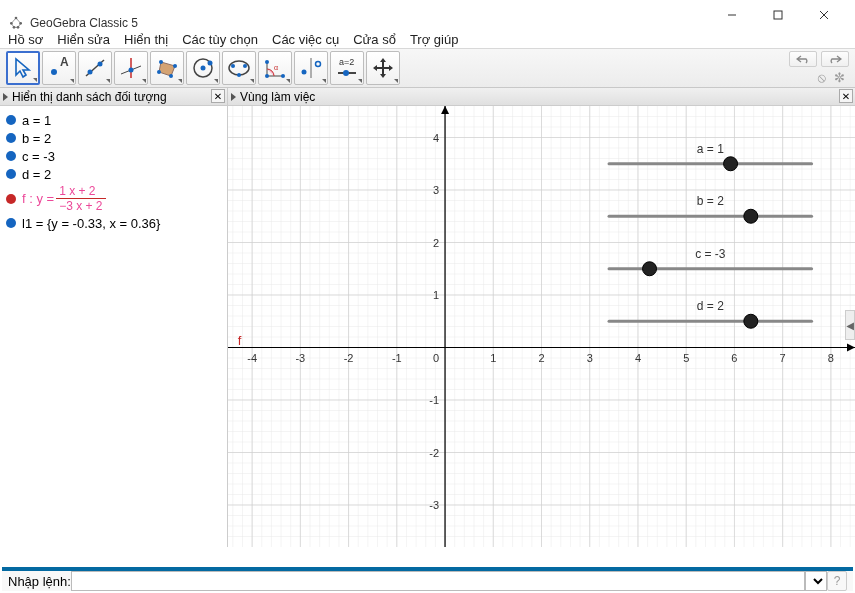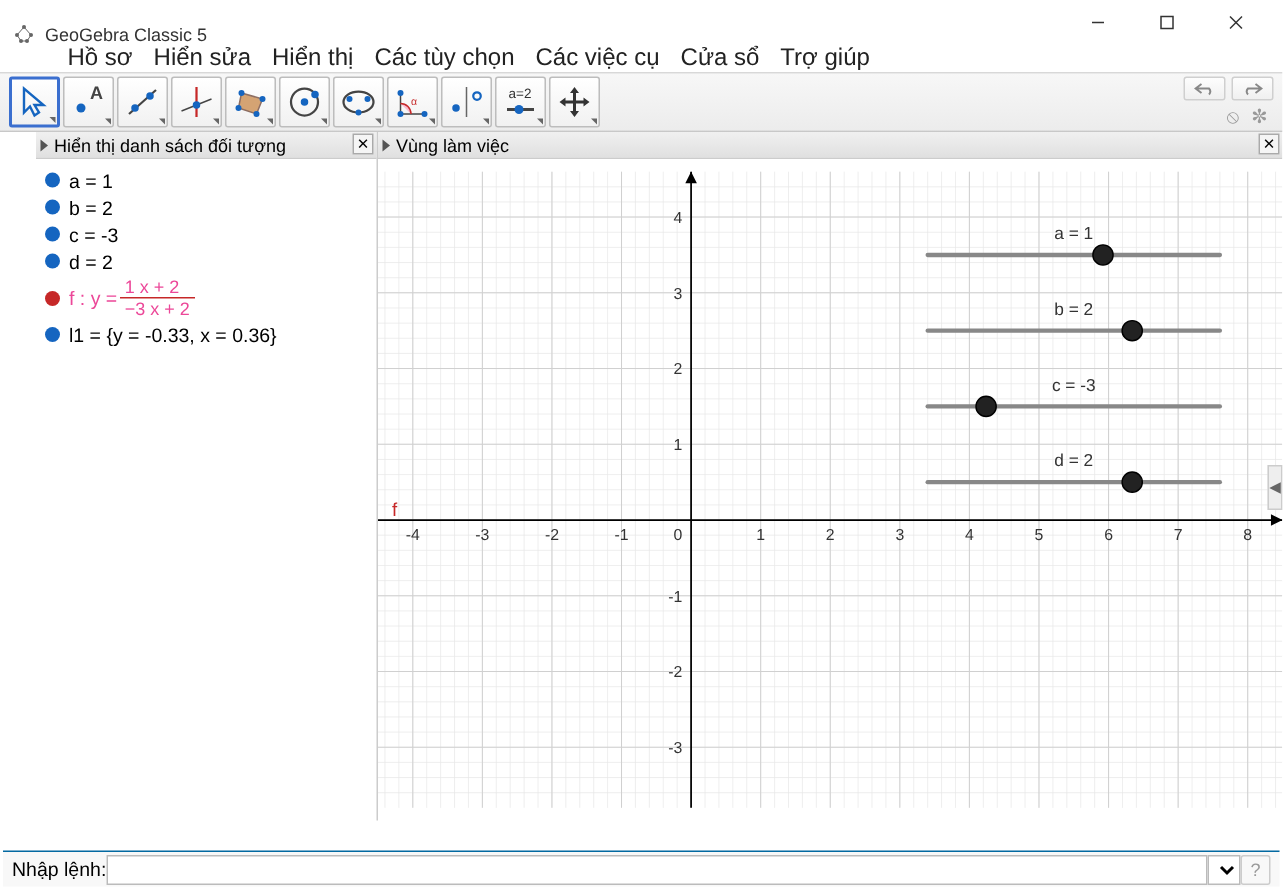--- a/index.html
+++ b/index.html
@@ -1,50 +1,50 @@
 <!DOCTYPE html>
 <html><head>
 <meta charset="utf-8">
 <style>
   * { box-sizing: border-box; margin: 0; padding: 0; font-family: Arial, sans-serif; }
   body { width: 855px; height: 593px; background: #fff; overflow: hidden; position: relative; }
   .title-bar { height: 30px; background: #fff; display: flex; align-items: flex-end; padding: 0 8px; font-size: 12px; color: #333; }
   .title-bar .logo { width: 16px; height: 16px; margin-right: 6px; }
   .title-bar .spacer { flex: 1; }
   .win-btn { width: 46px; height: 30px; display: flex; align-items: center; justify-content: center; color: #555; cursor: default; }
-  .menu-bar { height: 18px; padding: 0 8px; font-size: 16px; color: #222; display: flex; gap: 14px; align-items: center; margin-left: 37px; }
+  .menu-bar { height: 18px; padding: 0 8px; font-size: 13px; color: #222; display: flex; gap: 14px; align-items: center; }
   .menu-bar span { cursor: default; }
   .toolbar { height: 40px; background: linear-gradient(#f7f7f7,#ececec); border-top:1px solid #d8d8d8; border-bottom:1px solid #c8c8c8; padding: 3px 6px; display: flex; align-items: center; }
   .tool { width: 34px; height: 34px; border: 1px solid #bdbdbd; background: linear-gradient(#fff,#f1f1f1); margin-right: 2px; position: relative; border-radius: 2px; display:flex; align-items:center; justify-content:center; cursor:pointer; }
   .tool.sel { border: 2px solid #3b6fcf; }
   .tool .drop { position: absolute; right: 1px; bottom: 1px; width:0; height:0; border-left:4px solid transparent; border-top:4px solid #666; }
   .tool svg { width:28px; height:28px; }
   .right-tools { margin-left:auto; display:flex; flex-direction:column; align-items:flex-end; gap:3px; }
   .undo-redo { display:flex; gap:4px; }
   .mini-btn { width:28px; height:16px; border:1px solid #cfcfcf; border-radius:2px; background:linear-gradient(#fdfdfd,#f0f0f0); display:flex; align-items:center; justify-content:center; cursor:pointer; }
   .mini-icons { display:flex; gap:8px; color:#999; font-size:13px; margin-right:4px;}
-  .panels { display:flex; height: 459px; margin-left: 24px; }
+  .panels { display:flex; height: 459px; }
   .algebra { width: 228px; border-right: 1px solid #ccc; display:flex; flex-direction:column; }
   .panel-header { height: 18px; background: linear-gradient(#f0f0f0,#e0e0e0); border-bottom:1px solid #ccc; font-size: 12px; display:flex; align-items:center; padding: 0 3px; position:relative; }
   .panel-header .tri { width:0;height:0;border-top:4px solid transparent;border-bottom:4px solid transparent;border-left:5px solid #555; margin-right:4px; }
   .panel-header .close { position:absolute; right:2px; top:1px; width:14px; height:14px; border:1px solid #aaa; font-size:10px; display:flex; align-items:center; justify-content:center; cursor:pointer; background:#f5f5f5;}
   .algebra-body { padding: 4px 6px; font-size: 13px; }
   .alg-item { display:flex; align-items:center; margin: 2px 0; min-height:16px; }
   .bullet { width:10px; height:10px; border-radius:50%; background:#1565c0; margin-right:6px; flex-shrink:0; }
   .alg-item .txt { color:#000; }
   .alg-item.func { color:#ec4899; }
   .alg-item.func .bullet { background:#c62828; }
   .frac-wrap { display:inline-flex; align-items:center; }
   .frac { display:inline-flex; flex-direction:column; text-align:left; font-size:12px; margin-left:2px; }
   .frac .num { border-bottom:1px solid #c62828; padding:0 3px; line-height:14px;}
   .frac .den { padding:0 3px; line-height:14px;}
   .graphics { flex:1; position:relative; overflow:hidden; }
   .graphics .panel-header { border-left:none; }
   .gv-body { position:absolute; top:18px; left:0; right:0; bottom:0; background:#fff; }
-  .input-bar { height: 24px; border-top:1px solid #0369a1; display:flex; align-items:center; padding: 0 6px; font-size: 13px; gap:0; background:#f8f8f8; position:absolute; bottom:2px; left:2px; right:2px; }
+  .input-bar { height: 24px; border-top:4px solid #0369a1; display:flex; align-items:center; padding: 0 6px; font-size: 13px; gap:0; background:#f8f8f8; position:absolute; bottom:2px; left:2px; right:2px; }
   .input-bar select { height:20px; background:#fff; border:1px solid #bbb; }
   .input-bar .cmd-input { flex: 1; height: 20px; border:1px solid #bbb; padding:0 4px; background:#fff; }
   .input-bar .help { width:20px; height:20px; border:1px solid #ccc; border-radius:2px; display:flex; align-items:center; justify-content:center; color:#999; font-size:12px; cursor:pointer;}
   .side-tab { position:absolute; right:0; top: 310px; width:10px; height:30px; background:#eee; border:1px solid #ccc; display:flex; align-items:center; justify-content:center; font-size:10px; color:#666; cursor:pointer; }
 </style>
 </head>
 <body>
 
 <div class="title-bar">
   <svg class="logo" viewBox="0 0 24 24">

